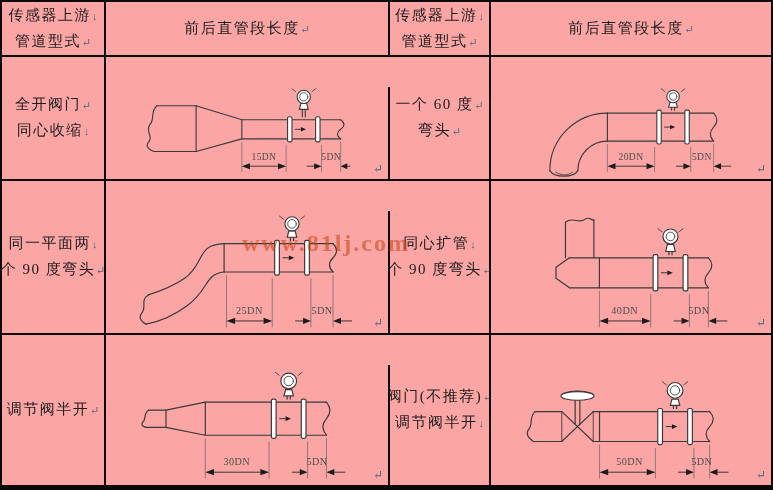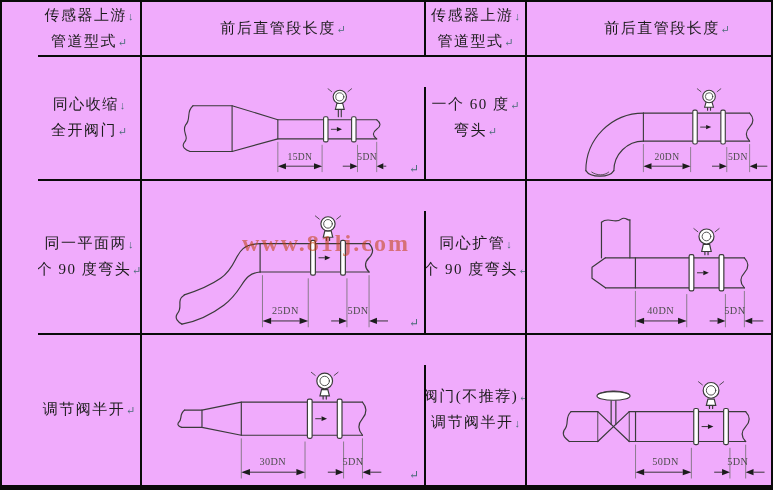--- a/index.html
+++ b/index.html
@@ -7,22 +7,21 @@
 
   .sheet { position:relative; width:773px; height:490px; background:#fdfdfc; }
 
   .grid {
     position:absolute; inset:0;
     display:grid;
     grid-template-columns:104px 284px 101px 280px;
     grid-template-rows:55px 124px 154px 150px;
     border:2px solid #0a0a0a;
     border-bottom-width:5px;
-    background:#f0abfc;
-    padding-left:36px;
+    background:#fca5a5;
   }
   .cell { box-sizing:border-box; position:relative; overflow:hidden; }
   .cell.bR { border-right:2px solid #0a0a0a; }
   .cell.bB { border-bottom:2px solid #0a0a0a; }
 
   .head, .typecell {
     display:flex; flex-direction:column; align-items:center; justify-content:center;
     font-size:15px; color:#1c1c1c; letter-spacing:1.5px; line-height:25px;
     text-align:center;
   }
@@ -68,22 +67,22 @@
     </div>
     <div class="cell bR bB head">
       <div class="label-line"><span>传感器上游</span><span class="mk">↓</span></div>
       <div class="label-line"><span>管道型式</span><span class="mk">↵</span></div>
     </div>
     <div class="cell bB head">
       <div class="label-line"><span>前后直管段长度</span><span class="mk">↵</span></div>
     </div>
 
     <div class="cell bR bB typecell">
+      <div class="label-line"><span>全开阀门</span><span class="mk">↵</span></div>
       <div class="label-line"><span>同心收缩</span><span class="mk">↓</span></div>
-      <div class="label-line"><span>全开阀门</span><span class="mk">↵</span></div>
     </div>
 
     <div class="cell bR bB diagcell">
       <svg class="diagram" viewBox="0 0 282 122">
         <g>
           <path class="st" d="M19 24 H72 M15 86 H72 M72 24 V86"></path>
           <path class="st" d="M19 24 C 9 32 17 42 9 50 C 3 60 15 66 7 74 C 3 80 9 84 15 86"></path>
           <path class="st" d="M72 24 L134 43 M72 86 L134 69 M134 43 V69"></path>
         </g>
         <g>

